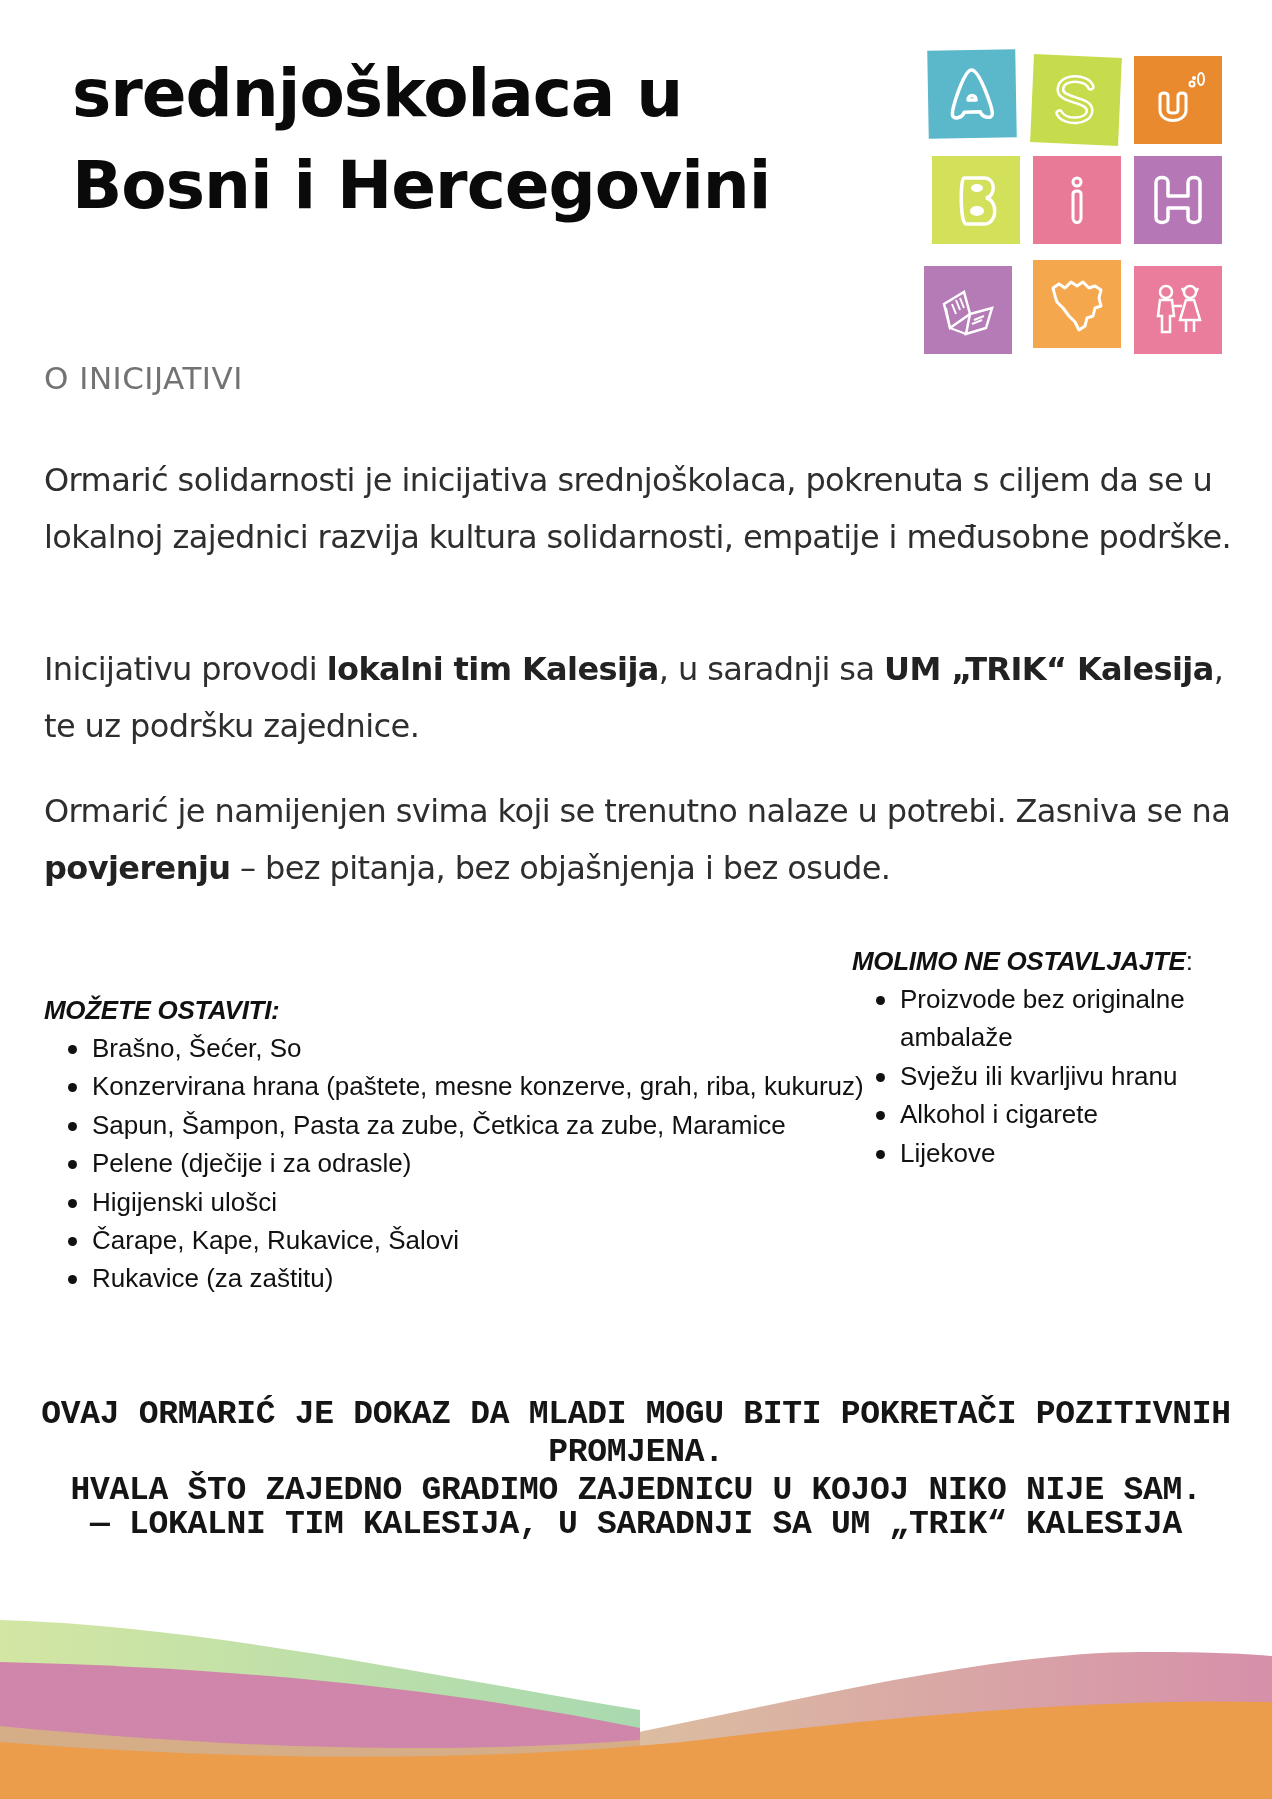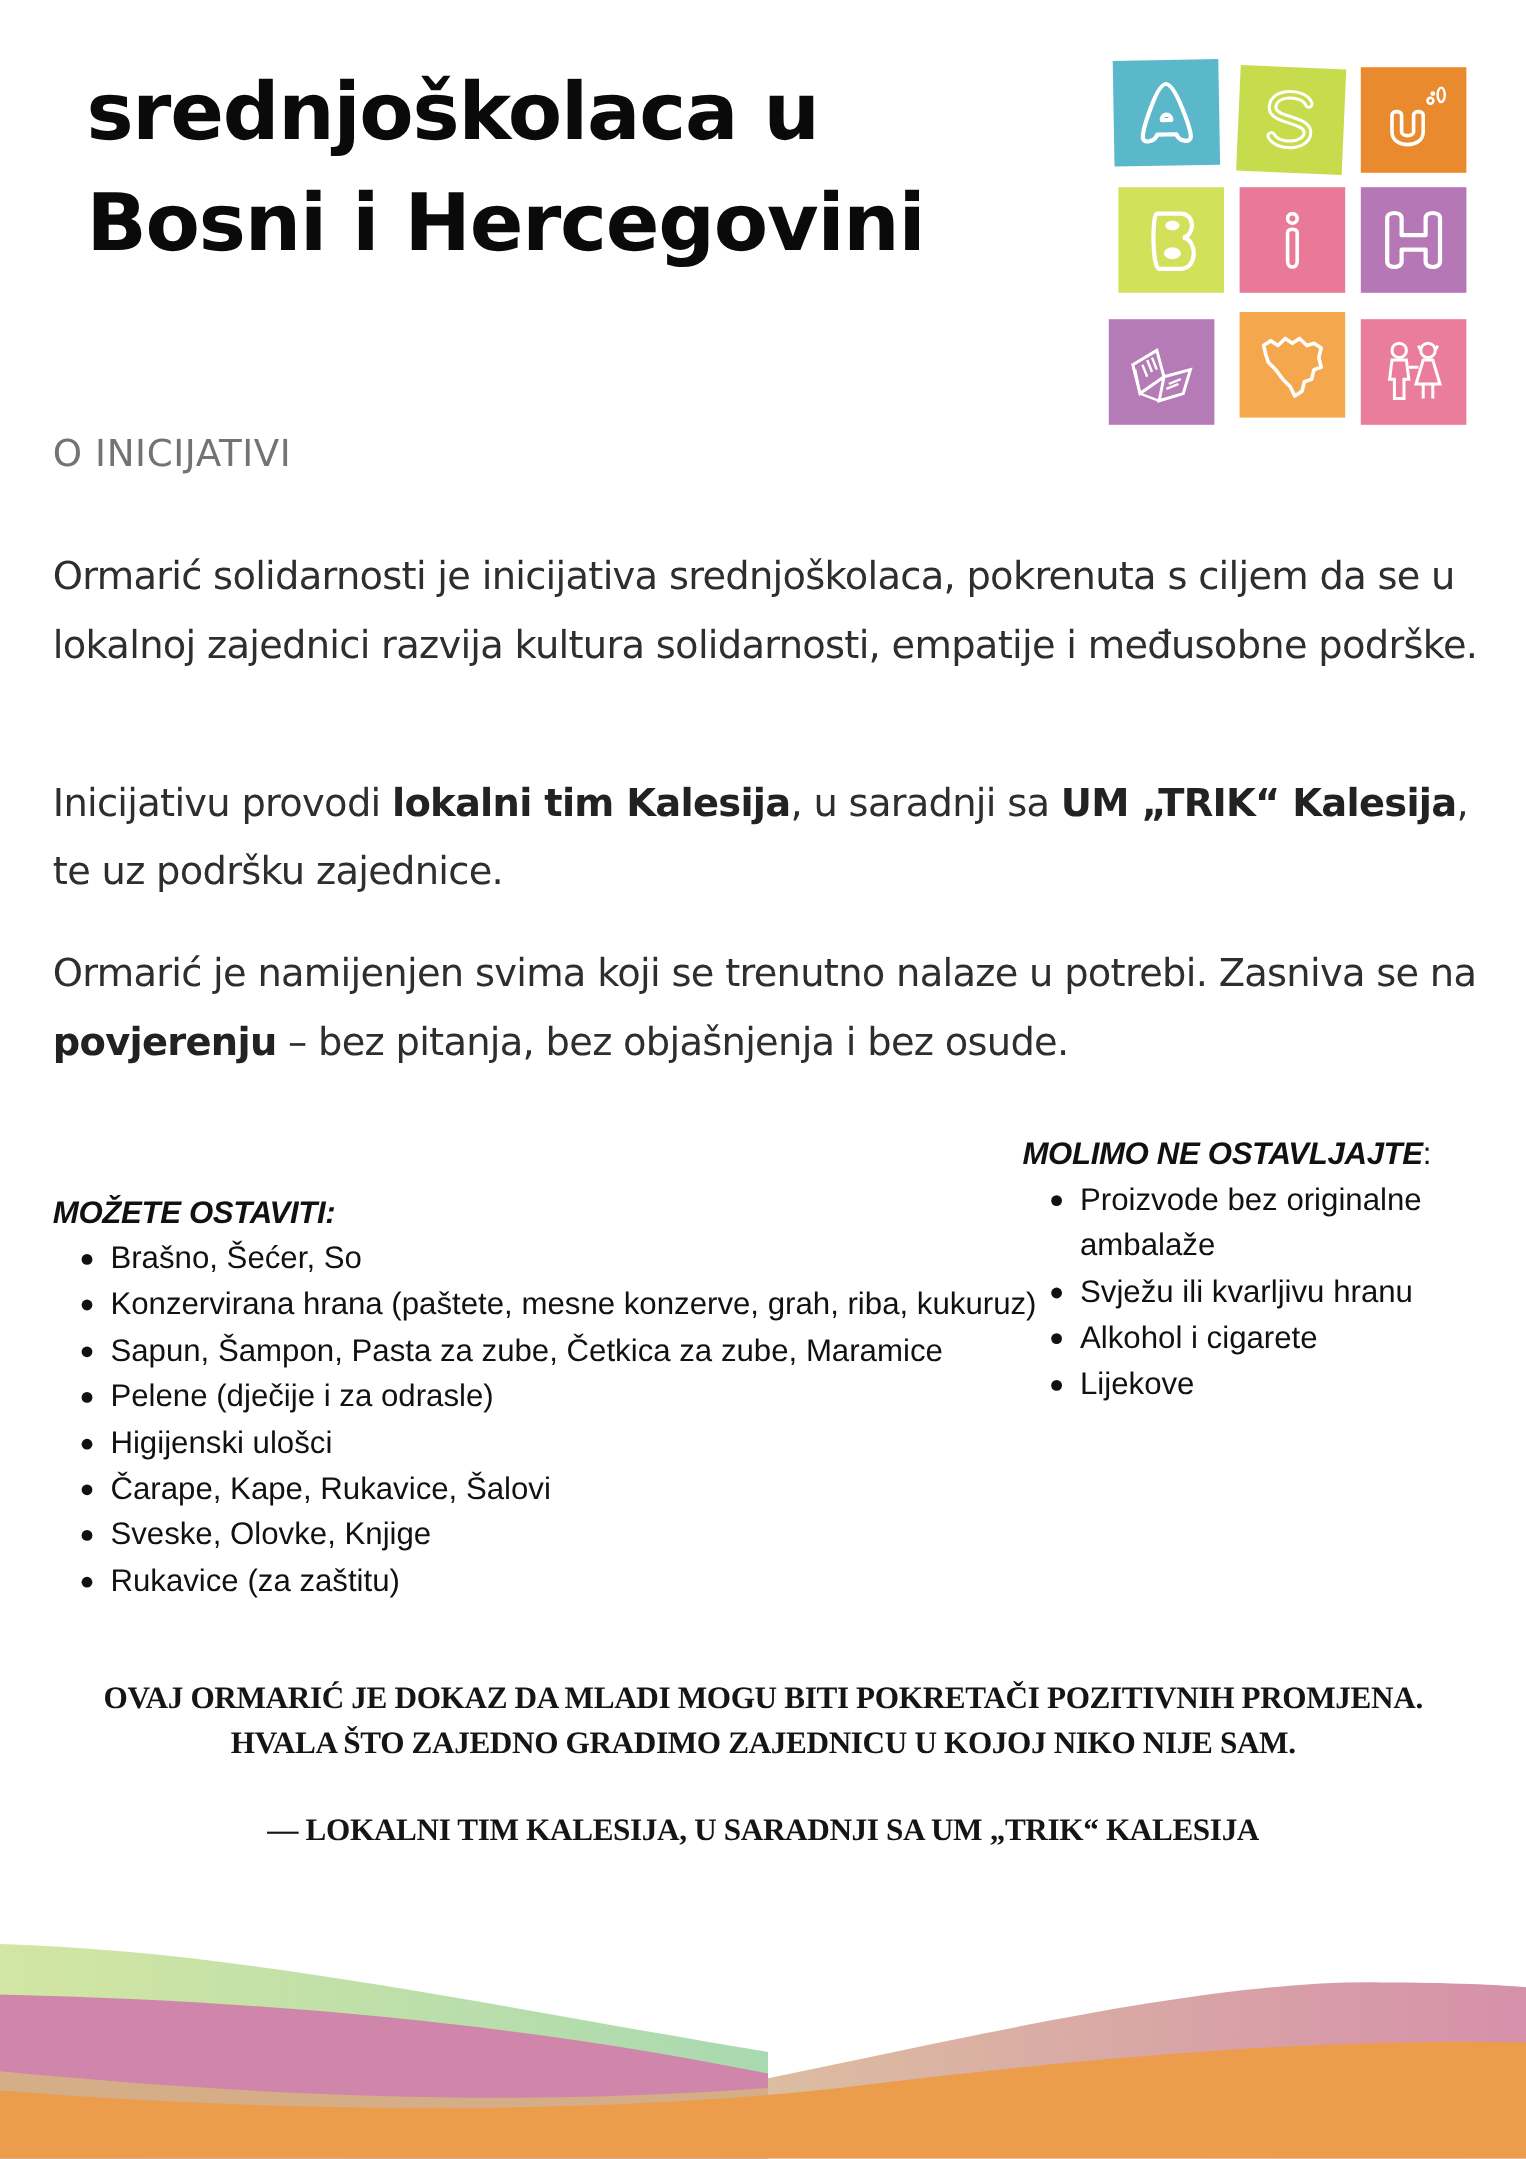--- a/index.html
+++ b/index.html
@@ -41,21 +41,21 @@
     .list-block li::before {
       content: ""; position: absolute; left: -24px; top: 16px; width: 9px; height: 9px; border-radius: 50%; background: #111;
     }
     .left-list { left: 44px; top: 991px; width: 820px; }
     .left-list ul { padding-left: 48px; }
     .right-list { left: 852px; top: 942px; width: 360px; }
     .right-list ul { padding-left: 48px; }
 
     .closing {
       position: absolute; left: 0; width: 1272px; text-align: center; margin: 0;
-      font-family: Liberation Serif, serif; font-weight: bold; font-size: 26px; color: #151515;
+      font-family: Liberation Mono, monospace; font-weight: bold; font-size: 33px; color: #151515;
       letter-spacing: -0.3px; line-height: 38px;
     }
     .closing-1 { top: 1396px; }
     .signature { top: 1506px; }
 
     .waves { position: absolute; left: 0; top: 1590px; width: 1272px; height: 209px; }
   </style>
 </head>
 <body>
 
@@ -140,21 +140,20 @@
 
 <div class="list-block left-list">
   <h3>MOŽETE OSTAVITI:</h3>
   <ul>
     <li>Brašno, Šećer, So</li>
     <li>Konzervirana hrana (paštete, mesne konzerve, grah, riba, kukuruz)</li>
     <li>Sapun, Šampon, Pasta za zube, Četkica za zube, Maramice</li>
     <li>Pelene (dječije i za odrasle)</li>
     <li>Higijenski ulošci</li>
     <li>Čarape, Kape, Rukavice, Šalovi</li>
-    <li>Sveske, Olovke, Knjige</li>
     <li>Rukavice (za zaštitu)</li>
   </ul>
 </div>
 
 <div class="list-block right-list">
   <h3><span>MOLIMO NE OSTAVLJAJTE</span><span class="colon">:</span></h3>
   <ul>
     <li>Proizvode bez originalne ambalaže</li>
     <li>Svježu ili kvarljivu hranu</li>
     <li>Alkohol i cigarete</li>

